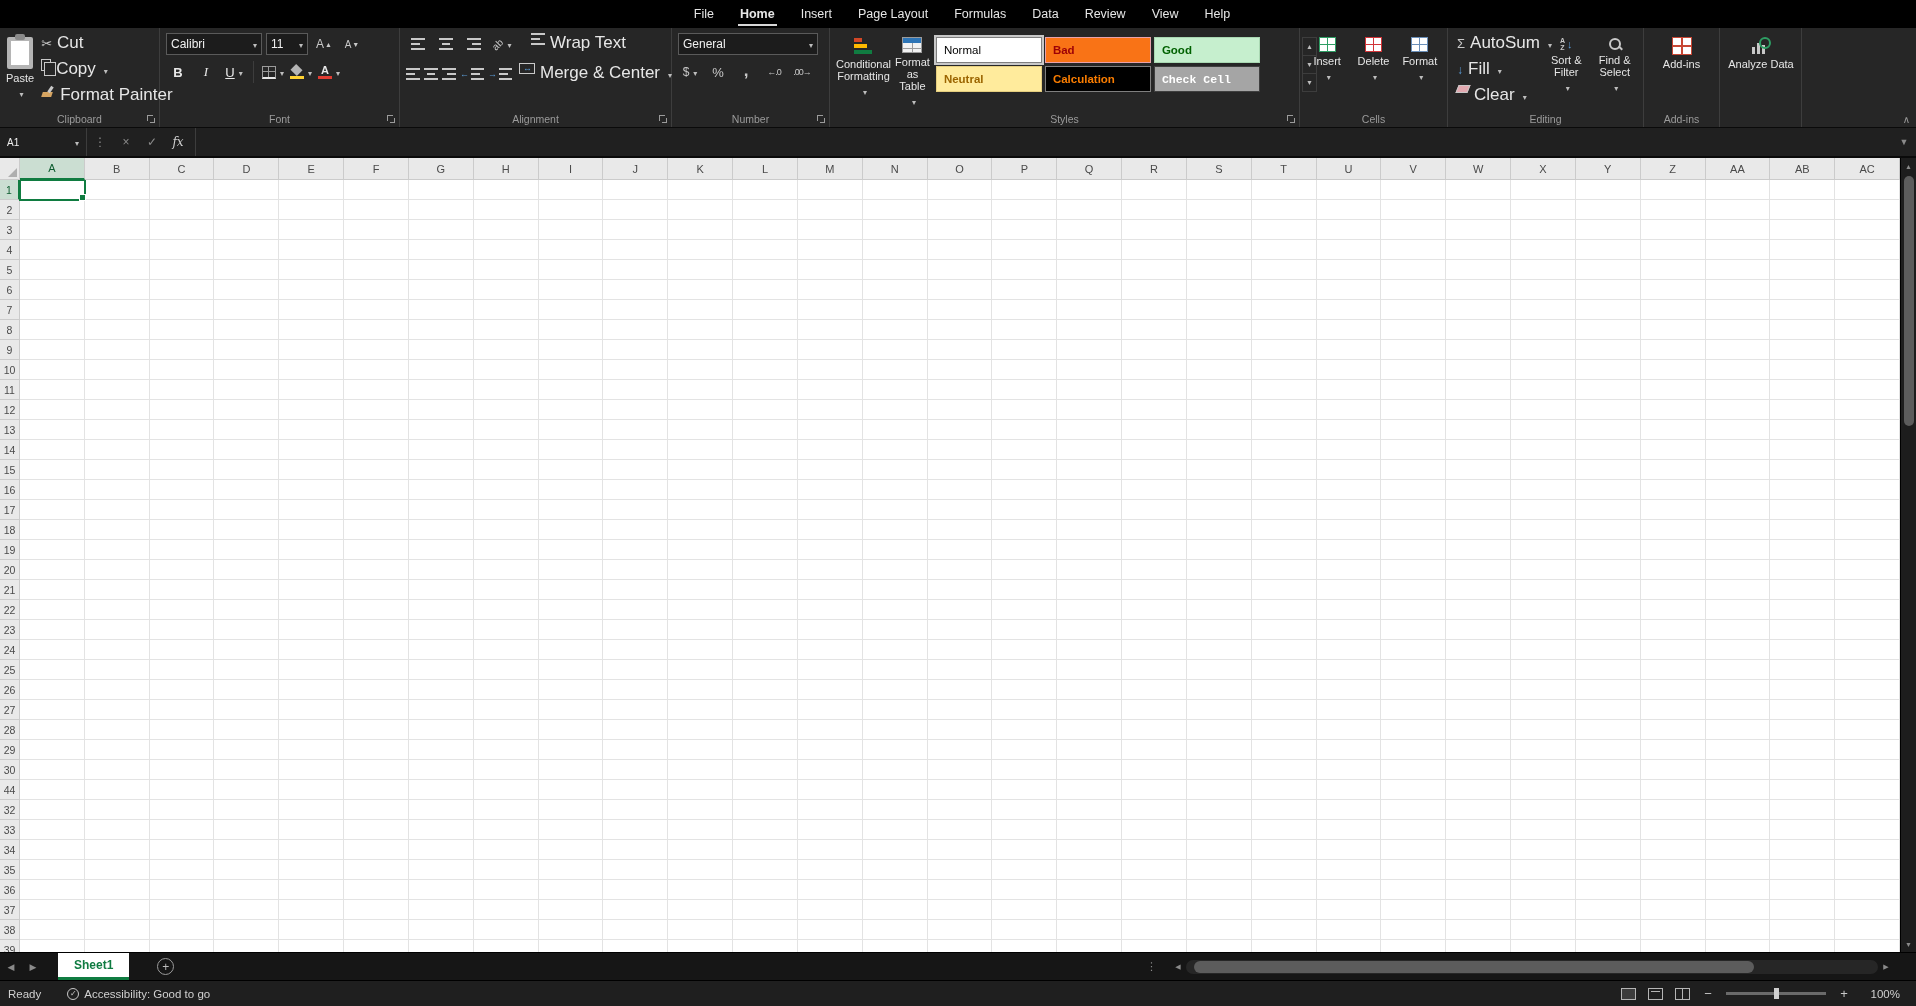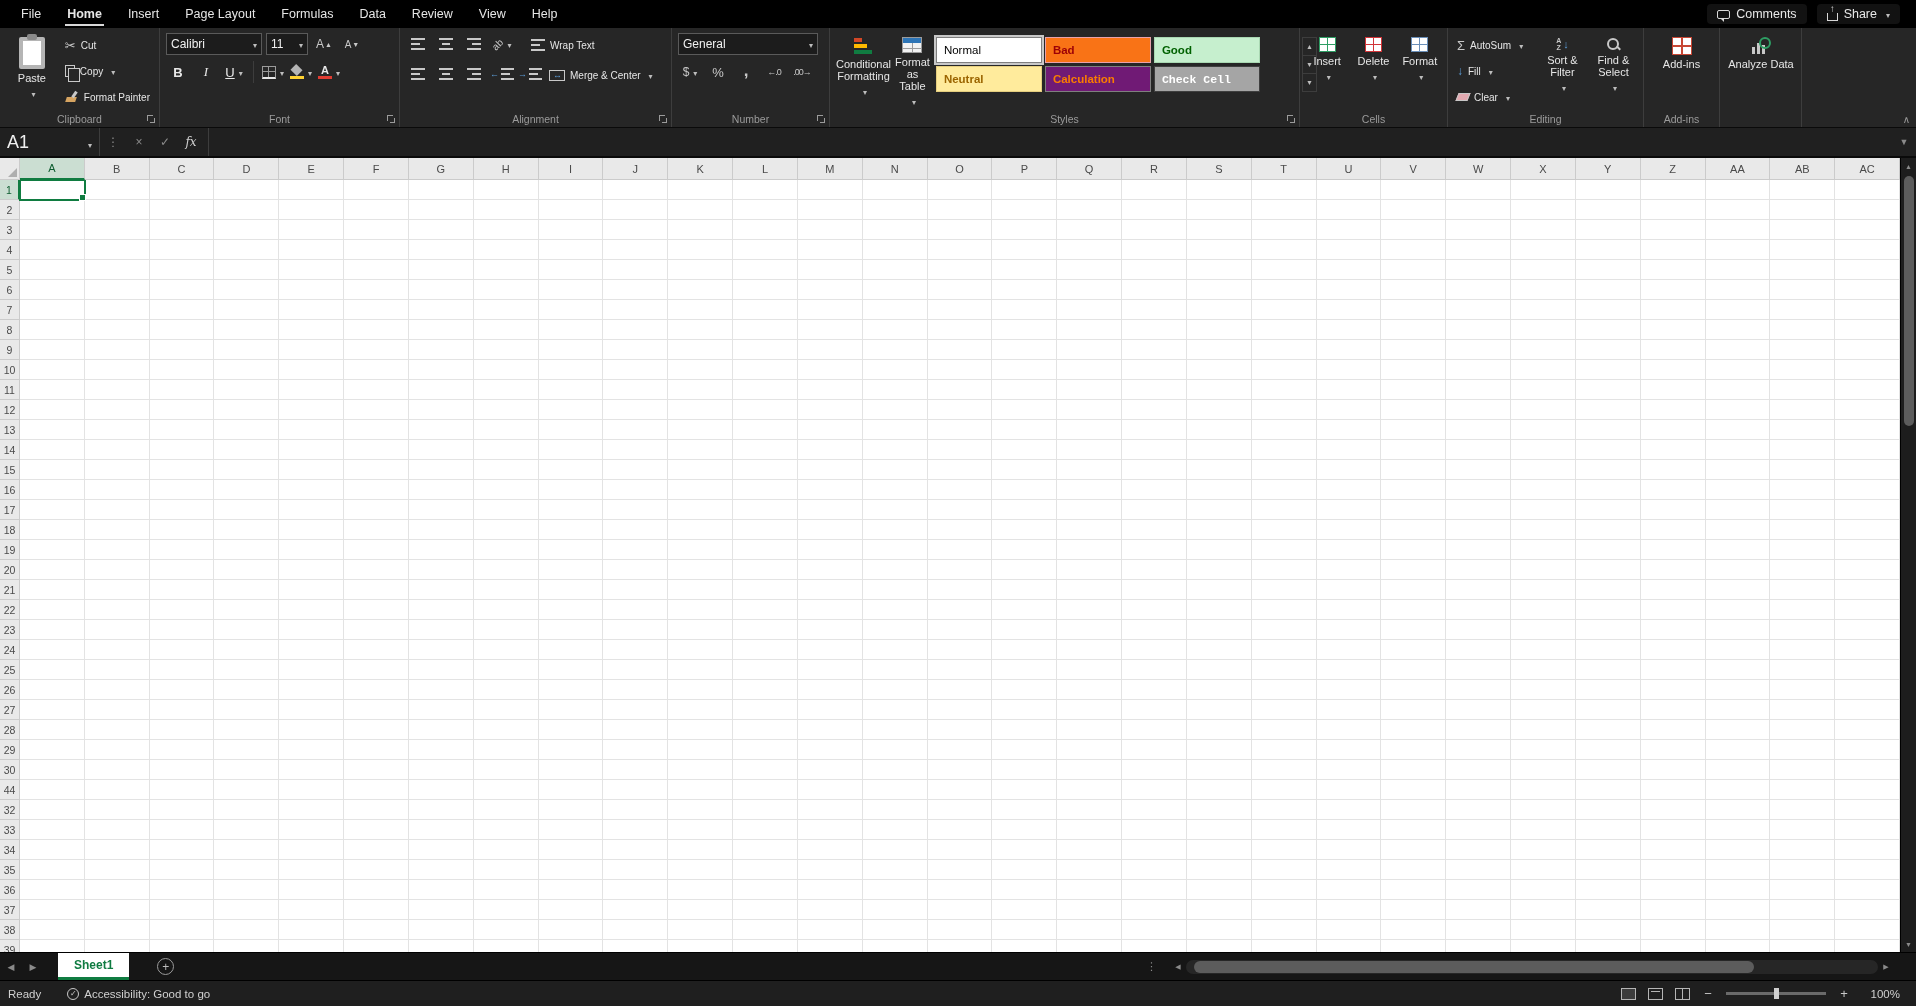--- a/index.html
+++ b/index.html
@@ -1,20 +1,20 @@
 <!DOCTYPE html>
 <html><head>
 <meta charset="utf-8">
 <style>
   * { box-sizing:border-box; margin:0; padding:0; }
   html,body { width:1916px; height:1006px; overflow:hidden; }
   body { font-family:"Liberation Sans",sans-serif; background:#000; color:#E8E8E8; font-size:12px; }
 
   
-  #titlebar { height:28px; background:#000; display:flex; align-items:center; padding-left:8px; }
+  #titlebar { height:28px; background:#000; display:flex; align-items:center; padding-left:8px;flex-direction:column; }
   #menu-tabs { display:flex; height:100%; }
   .menu-tab { padding:0 13px; font-size:12.5px; line-height:28px; color:#E6E6E6; position:relative; cursor:default; white-space:nowrap; }
   .menu-tab.active { font-weight:bold; }
   .menu-tab.active::after { content:""; position:absolute; left:11px; right:11px; bottom:2px; height:2px; background:#D8D8D8; }
   #titlebar-right { margin-left:auto; display:flex; gap:10px; padding-right:16px; align-items:center;border-radius:10px; }
   .tb-btn { display:flex; align-items:center; gap:6px; font-size:12.5px; padding:3px 10px; border-radius:4px; background:rgba(255,255,255,.07); }
   .ic-comment { width:13px; height:9px; border:1px solid #D8D8D8; border-radius:2px; position:relative; }
   .ic-comment::after { content:""; position:absolute; left:2px; bottom:-4px; border-left:4px solid transparent; border-top:4px solid #D8D8D8; }
   .ic-share { width:11px; height:8px; border:1px solid #D8D8D8; border-top:none; position:relative; margin-top:5px; }
   .ic-share::after { content:"\2191"; position:absolute; left:2px; top:-10px; font-size:10px; color:#D8D8D8; }
@@ -26,21 +26,21 @@
   .rg-label { position:absolute; bottom:2px; left:0; right:0; text-align:center; font-size:10.5px; color:#9B9B9B; pointer-events:none; }
   .launcher { position:absolute; right:3px; bottom:3px; width:10px; height:10px; }
   .launcher::before { content:""; position:absolute; left:1px; top:1px; width:5px; height:5px; border-left:1px solid #9B9B9B; border-top:1px solid #9B9B9B; }
   .launcher::after { content:""; position:absolute; right:1px; bottom:1px; width:4px; height:4px; border-right:1px solid #9B9B9B; border-bottom:1px solid #9B9B9B; }
   .row { display:flex; align-items:flex-start; gap:4px; }
   .col { display:flex; flex-direction:column; gap:2px; }
   .rows2 { display:flex; flex-direction:column; gap:6px; }
 
   .bigbtn { display:flex; flex-direction:column; align-items:center; justify-content:flex-start; gap:3px; height:76px; padding-top:4px; font-size:11px; text-align:center; line-height:12px; color:#E6E6E6; cursor:default; }
   .bb-label { white-space:pre-line; }
-  .smbtn { display:flex; align-items:center; gap:5px; height:24px; font-size:10px; color:#E6E6E6; padding:0 3px; white-space:nowrap; }
+  .smbtn { display:flex; gap:5px; height:24px; font-size:17px; color:#E6E6E6; padding:0 3px; white-space:nowrap; }
   .iconbtn { width:24px; height:22px; display:flex; align-items:center; justify-content:center; gap:1px; color:#C8C8C8; }
   .combo { height:22px; background:#1C1C1C; border:1px solid #5A5A5A; display:flex; align-items:center; justify-content:space-between; padding:0 4px; font-size:12px; color:#F0F0F0; }
   .vsep { width:1px; background:#3D3D3D; height:22px; margin:0 3px; }
 
   
   .ic-clipboard { position:relative; width:26px; height:32px; background:#B5B5B5; border-radius:2px; }
   .ic-clipboard .clip { position:absolute; top:-3px; left:8px; width:10px; height:6px; background:#8A8A8A; border-radius:2px; }
   .ic-clipboard .page { position:absolute; left:4px; top:4px; width:18px; height:24px; background:#FFF; }
   .ic-scissors::before { content:"\2702"; font-size:13px; color:#C8C8C8; }
   .ic-copy { position:relative; width:10px; height:12px; border:1px solid #C8C8C8; background:#262626; }
@@ -106,21 +106,21 @@
   #style-gallery-wrap { display:flex; margin-top:2px;gap:40px; }
   #style-gallery { display:grid; grid-template-columns:repeat(3,106px); grid-auto-rows:26px; gap:3px; padding:2px; }
   .swatch { font-size:11.5px; display:flex; align-items:center; padding:0 7px; border:1px solid; cursor:default; font-weight:bold; }
   .swatch:first-child { font-weight:normal; outline:2px solid #C8C8C8; outline-offset:0; }
   #gallery-arrows { width:15px; display:flex; flex-direction:column; border:1px solid #3D3D3D; margin:2px 0; }
   #gallery-arrows span { flex:1; display:flex; align-items:center; justify-content:center; font-size:7px; color:#BDBDBD; border-bottom:1px solid #3D3D3D; }
   #gallery-arrows span:last-child { border-bottom:none; }
 
   
   #formula-bar { height:30px; background:#202020; display:flex; align-items:stretch; border-bottom:2px solid #0A0A0A; }
-  #name-box { width:100px; display:flex; align-items:center; justify-content:space-between; padding:0 7px; font-size:18px; color:#F0F0F0; border-right:1px solid #3D3D3D; }
+  #name-box { width:87px; display:flex; align-items:center; justify-content:space-between; padding:0 7px; font-size:10px; color:#F0F0F0; border-right:1px solid #3D3D3D; }
   .fb-btn { width:26px; display:flex; align-items:center; justify-content:center; color:#8A8A8A; font-size:12px; }
   #fx-label { font-family:"DejaVu Serif",serif; font-style:italic; color:#D0D0D0; }
   #formula-input { flex:1; border-left:1px solid #3D3D3D; margin-left:4px; }
   #fb-expand { width:24px; display:flex; align-items:center; justify-content:center; color:#8A8A8A; font-size:9px; }
 
   
   #sheet { display:flex; height:794px; background:#FFF; }
   #grid-area { width:1900px; }
   #column-headers, #grid-body { display:grid; grid-template-columns:20px repeat(29,1fr); }
   #column-headers { height:22px; }
@@ -364,21 +364,21 @@
         <span class="ic-fat"></span>
         <span class="bb-label">Format as Table</span>
         <span class="dd"></span>
       </div>
       <div id="style-gallery-wrap">
         <div id="style-gallery">
             <div class="swatch" style="background: rgb(255, 255, 255); color: rgb(0, 0, 0); border-color: rgb(127, 127, 127);">Normal</div>
             <div class="swatch" style="background: #f97316; color: rgb(156, 0, 6); border-color: rgb(232, 162, 171);">Bad</div>
             <div class="swatch" style="background: rgb(198, 239, 206); color: rgb(0, 97, 0); border-color: rgb(169, 216, 178);">Good</div>
             <div class="swatch" style="background: rgb(255, 235, 156); color: rgb(156, 101, 0); border-color: rgb(229, 206, 127);">Neutral</div>
-            <div class="swatch" style="background: #701a75; color: rgb(250, 125, 0); border-color: rgb(127, 127, 127);">Calculation</div>
+            <div class="swatch" style="background: #000000; color: rgb(250, 125, 0); border-color: rgb(127, 127, 127);">Calculation</div>
             <div class="swatch" style="background: rgb(165, 165, 165); color: rgb(255, 255, 255); border-color: rgb(63, 63, 63); font-family: Liberation Mono, monospace;">Check Cell</div>
           </div>
         <div id="gallery-arrows">
           <span>▲</span>
           <span>▼</span>
           <span>▼</span>
         </div>
       </div>
     </div>
     <span class="rg-label">Styles</span>

